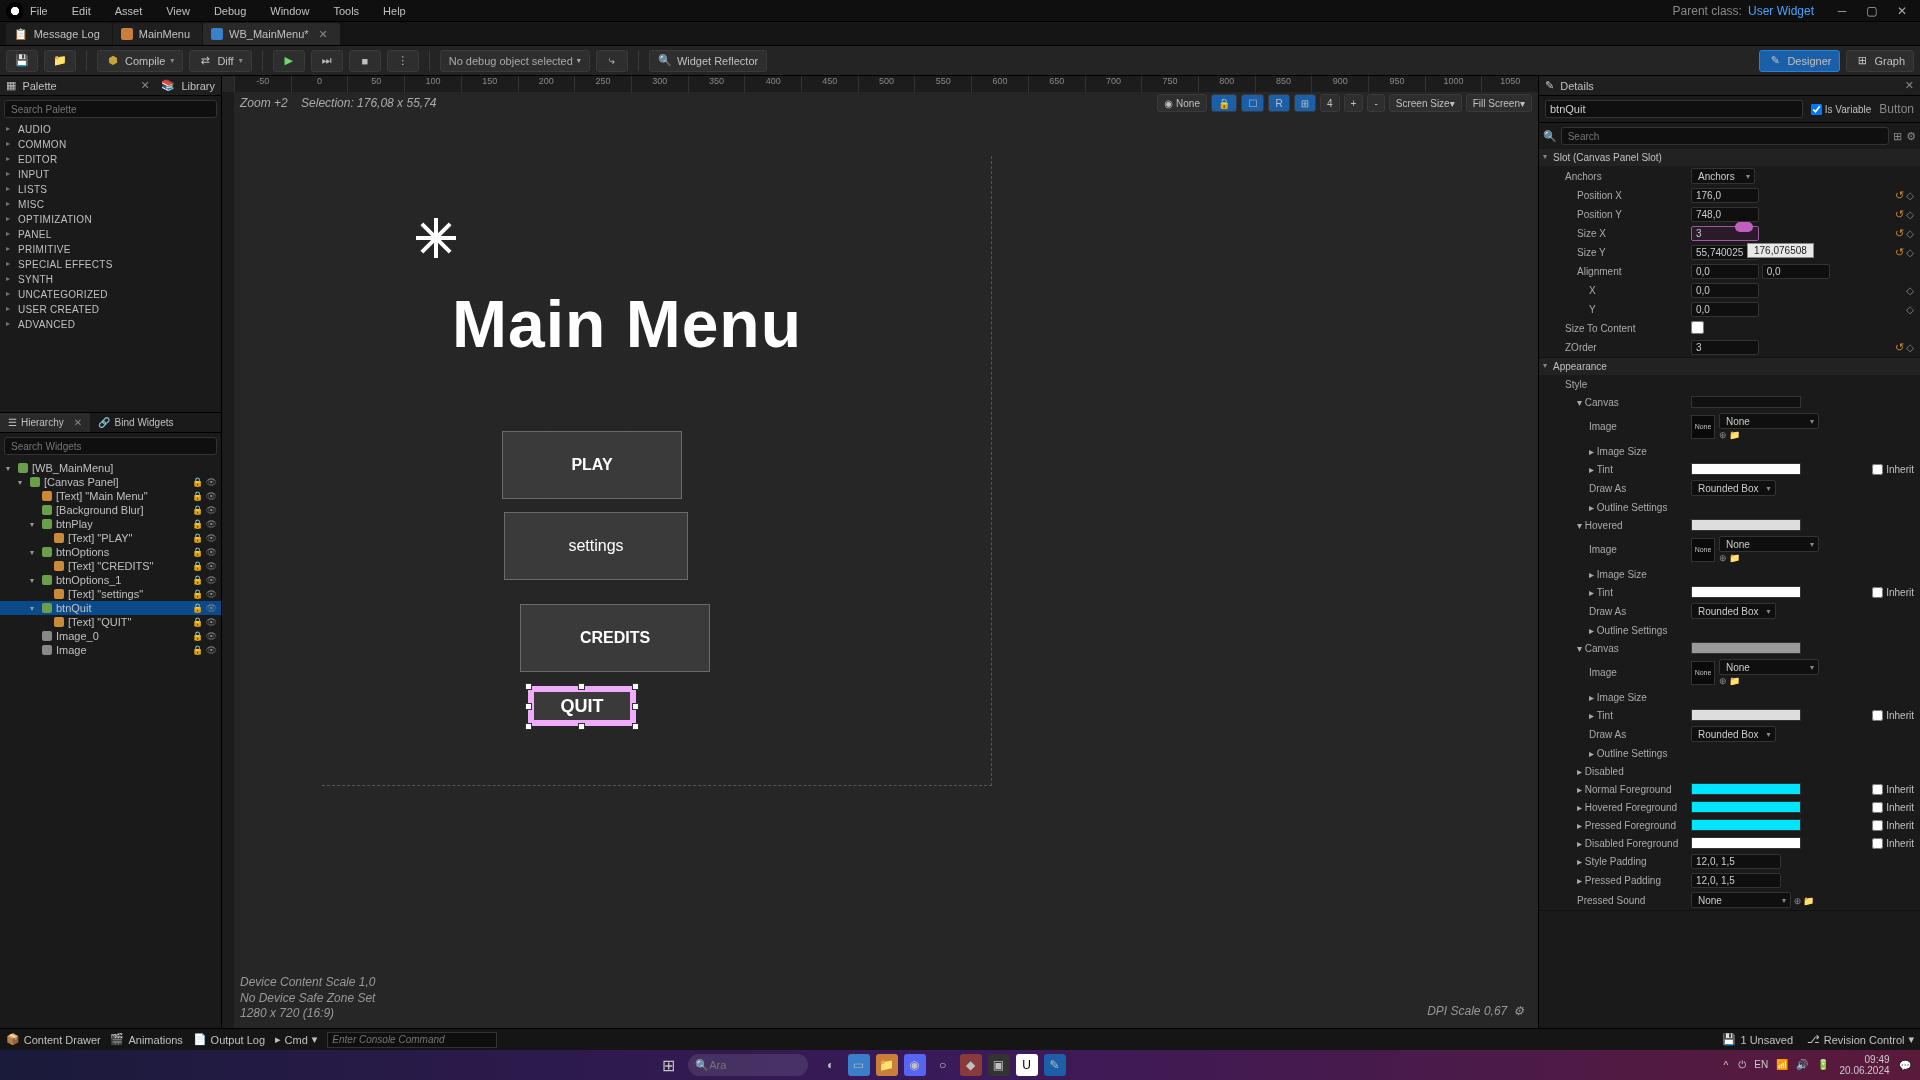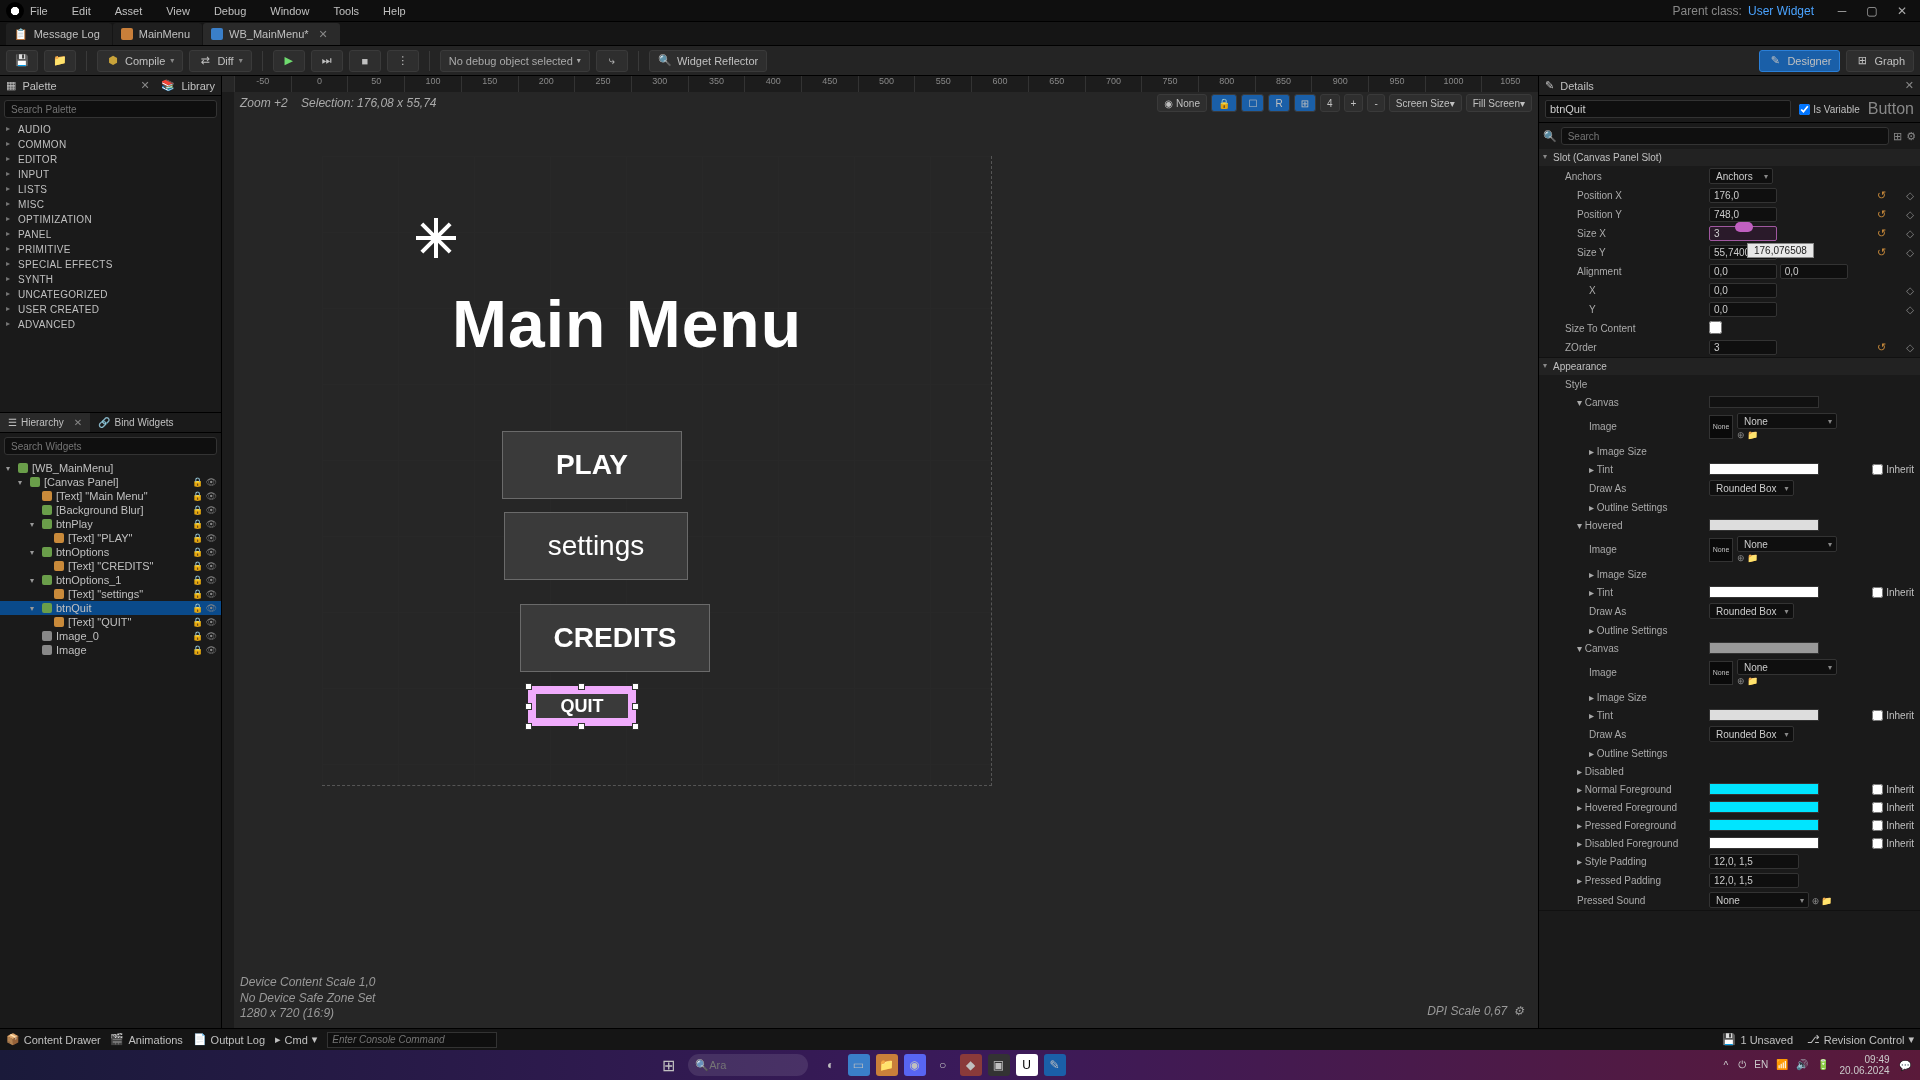--- a/index.html
+++ b/index.html
@@ -73,44 +73,44 @@
 .info-overlay { position: absolute; top: 20px; left: 18px; font-size: 12px; color: #aaa; font-style: italic; }
 .canvas-toolbar { position: absolute; top: 18px; right: 6px; display: flex; gap: 4px; align-items: center; font-size: 10px; }
 .ct-item { background: #2e2e2e; border: 1px solid #3a3a3a; padding: 2px 6px; border-radius: 3px; cursor: pointer; height: 18px; display: flex; align-items: center; }
 .ct-item.blue { background: #1a5fa8; }
 
 .designer-canvas { position: absolute; top: 80px; left: 100px; width: 670px; height: 630px; border: 1px dashed #555; border-top: none; border-left: none; }
 .canvas-grid { position: absolute; inset: 0; background-image: linear-gradient(#303030 1px, transparent 1px), linear-gradient(90deg, #303030 1px, transparent 1px); background-size: 76px 76px; opacity: 0.2; }
 .logo-shape { position: absolute; top: 58px; left: 90px; width: 48px; height: 48px; }
 .logo-shape svg { width: 100%; height: 100%; }
 .title-text { position: absolute; top: 130px; left: 130px; font-size: 66px; font-weight: 700; color: #fff; letter-spacing: 1px; }
-.menu-btn { position: absolute; border: 1px solid #6a6a6a; background: #3a3a3a; color: #fff; display: flex; align-items: center; justify-content: center; font-size: 28px; font-weight: 600; }
+.menu-btn { position: absolute; border: 1px solid #6a6a6a; background: #3a3a3a; color: #fff; display: flex; align-items: center; justify-content: center; font-size: 16px; font-weight: 600; }
 .btn-play { top: 275px; left: 180px; width: 180px; height: 68px; }
 .btn-settings { top: 356px; left: 182px; width: 184px; height: 68px; font-weight: 500; }
 .btn-credits { top: 448px; left: 198px; width: 190px; height: 68px; }
-.btn-quit { top: 530px; left: 206px; width: 108px; height: 40px; border: 8px solid #f0abfc; font-size: 18px; }
+.btn-quit { top: 530px; left: 206px; width: 108px; height: 40px; border: 6px solid #f0abfc; font-size: 18px; }
 .sel-handle { position: absolute; width: 7px; height: 7px; background: #fff; border: 1px solid #333; }
 
 .bottom-info { position: absolute; bottom: 6px; left: 18px; font-size: 12px; color: #999; font-style: italic; line-height: 1.3; }
 .dpi-info { position: absolute; bottom: 10px; right: 14px; font-size: 12px; color: #999; font-style: italic; display: flex; align-items: center; gap: 6px; }
 
 
 .right-col { width: 382px; background: #1a1a1a; border-left: 1px solid #000; display: flex; flex-direction: column; overflow: hidden; }
 .details-name-row { padding: 4px 6px; display: flex; align-items: center; gap: 8px; border-bottom: 1px solid #000; }
 .name-inp { flex: 1; background: #0f0f0f; border: 1px solid #333; height: 18px; padding: 0 4px; font-size: 11px; color: #ccc; border-radius: 2px; }
 .chk { display: flex; align-items: center; gap: 3px; font-size: 10px; }
 .chk input { width: 11px; height: 11px; }
-.type-badge { font-size: 16px; color: #888; }
+.type-badge { font-size: 12px; color: #888; }
 .details-body { flex: 1; overflow-y: auto; font-size: 10px; }
 .details-body::-webkit-scrollbar { width: 10px; }
 .details-body::-webkit-scrollbar-thumb { background: #444; }
 .dsection { border-bottom: 1px solid #111; }
 .dsec-hdr { padding: 3px 6px 3px 14px; background: #222; cursor: pointer; position: relative; font-size: 10px; }
 .dsec-hdr::before { content: "▾"; position: absolute; left: 4px; color: #888; font-size: 8px; }
-.drow { display: flex; align-items: center; padding: 2px 6px 2px 20px; min-height: 18px; gap: 20px; }
+.drow { display: flex; align-items: center; padding: 2px 6px 2px 20px; min-height: 18px; gap: 2px; }
 .drow .lbl { width: 130px; color: #aaa; font-size: 10px; padding-left: 6px; }
 .drow .lbl.sub { padding-left: 18px; }
 .drow .lbl.sub2 { padding-left: 30px; }
 .drow .val { flex: 1; }
 .num-inp { background: #0f0f0f; border: 1px solid #333; height: 15px; width: 68px; padding: 0 4px; font-size: 10px; color: #ccc; border-radius: 2px; }
 .drop { background: #0f0f0f; border: 1px solid #333; height: 16px; padding: 0 16px 0 6px; font-size: 10px; color: #ccc; border-radius: 2px; display: inline-flex; align-items: center; position: relative; cursor: pointer; min-width: 64px; }
 .drop::after { content: "▾"; position: absolute; right: 4px; color: #888; font-size: 8px; }
 .reset-icn { color: #c98a3a; font-size: 11px; cursor: pointer; }
 .bind-icn { color: #888; font-size: 10px; cursor: pointer; margin-left: auto; }
 .color-swatch { height: 12px; width: 110px; border: 1px solid #333; cursor: pointer; }

